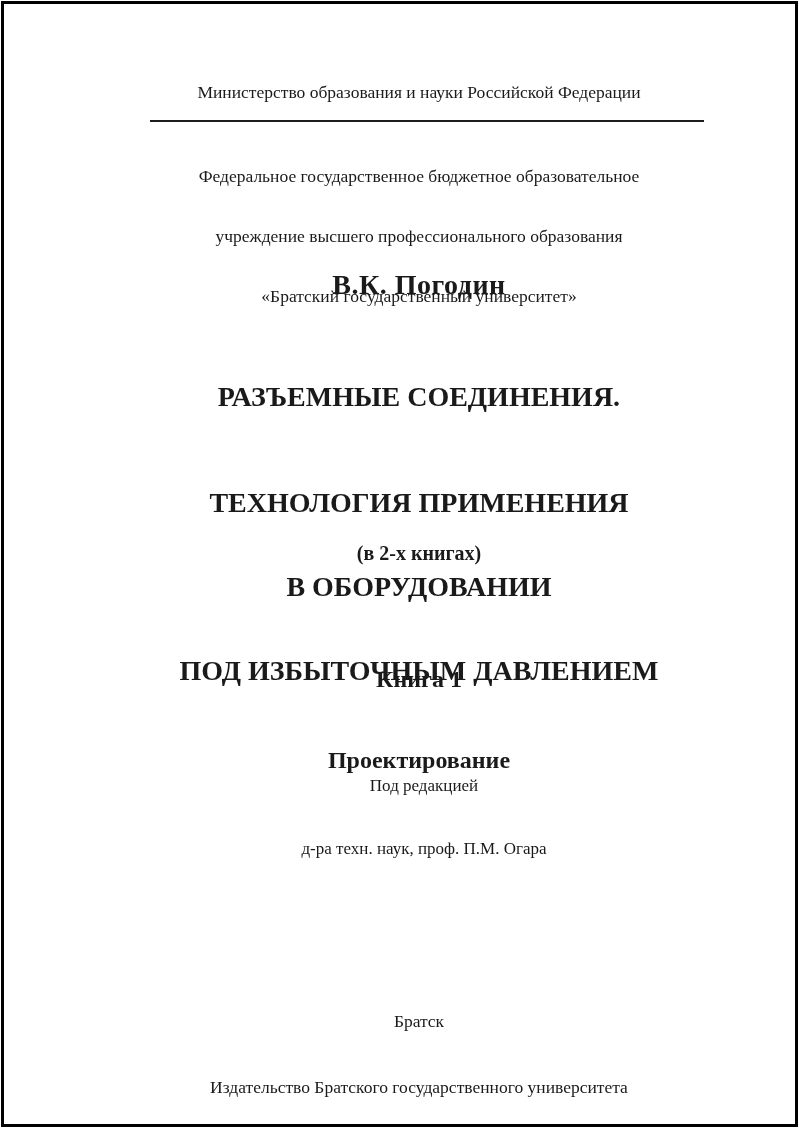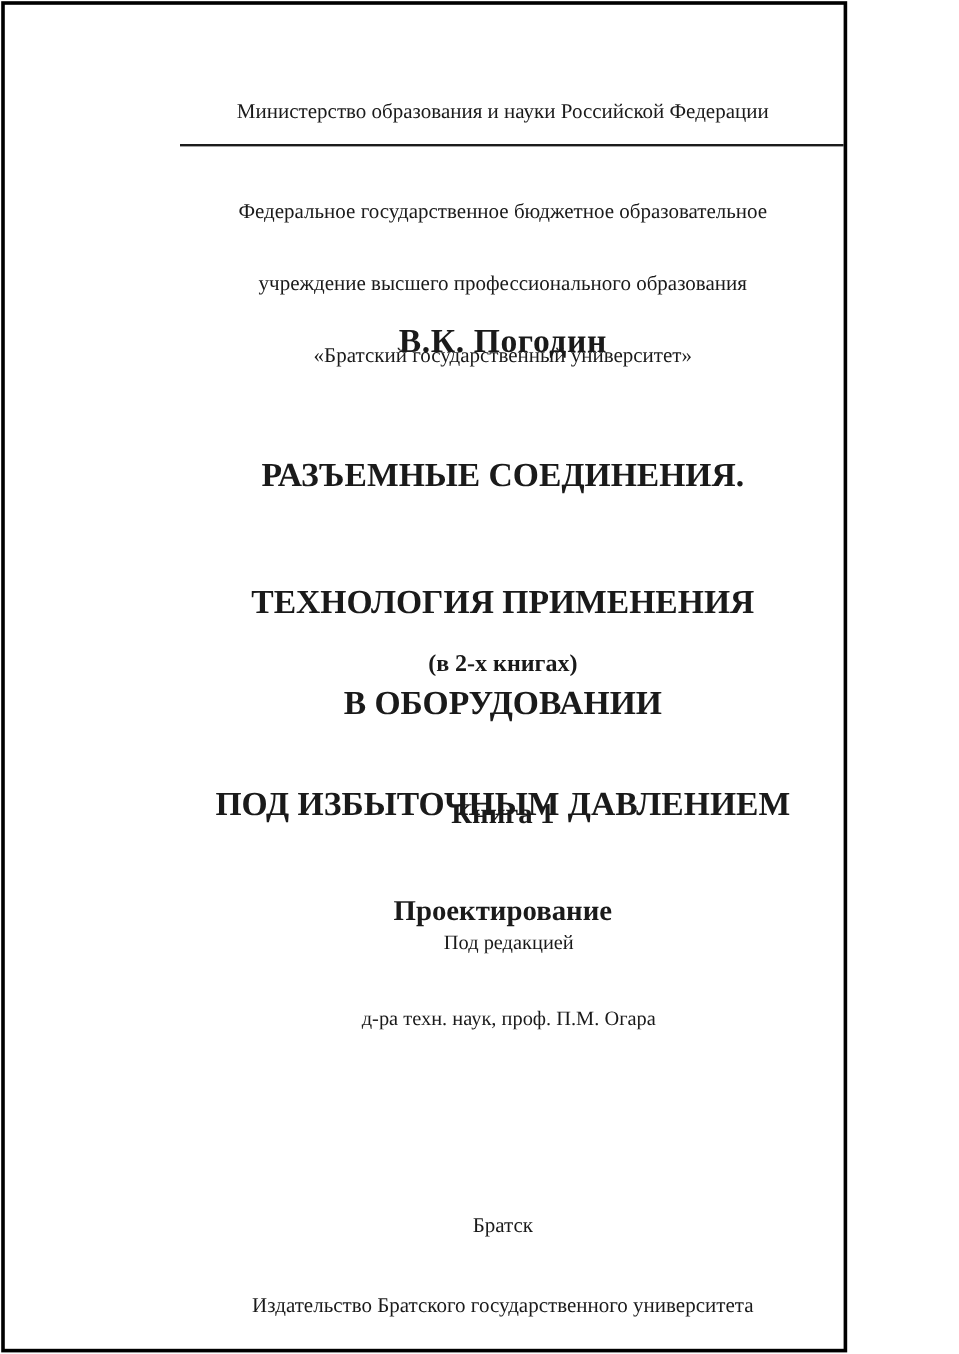--- a/index.html
+++ b/index.html
@@ -2,21 +2,21 @@
 <html><head>
 <meta charset="utf-8">
 <style>
   * { margin: 0; padding: 0; box-sizing: border-box; }
   html, body {
     background: #ffffff;
     font-family: "Liberation Serif", "DejaVu Serif", serif;
   }
   .page {
     position: relative;
-    width: 705px;
+    width: 797px;
     height: 1126px;
     margin: 1px;
     border: 3px solid #000000;
     background: #ffffff;
     color: #1a1a1a;
     overflow: hidden;
   }
   .block {
     position: absolute;
     left: 31px;

